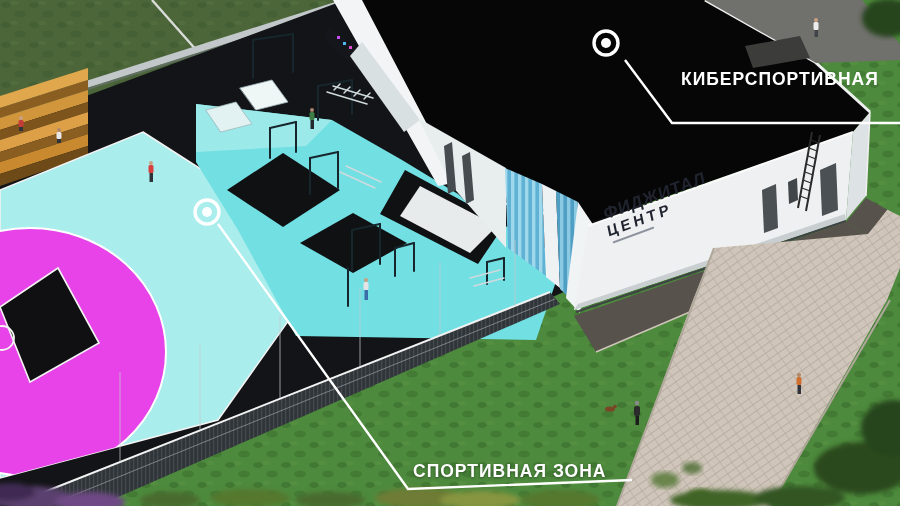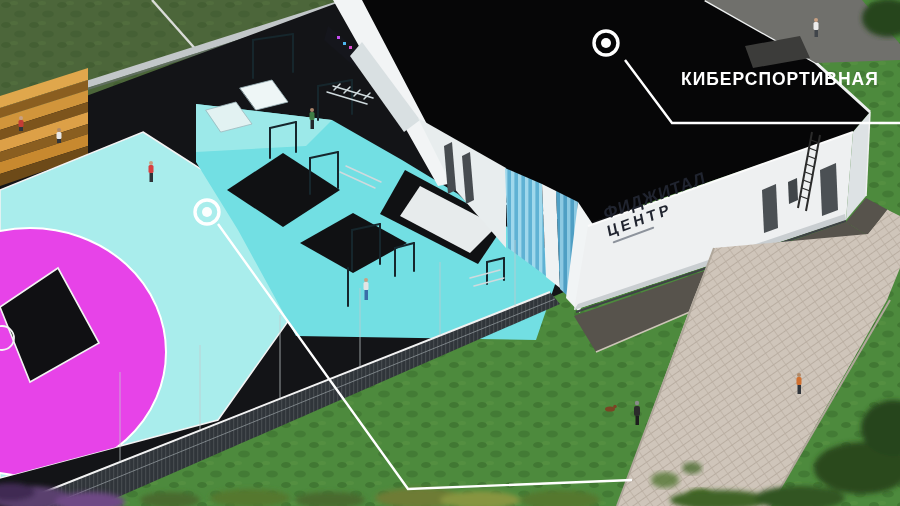--- a/index.html
+++ b/index.html
@@ -302,19 +302,22 @@
   </g>
   <g>
     <circle cx="207" cy="212" r="12" fill="none" stroke="#ffffff" stroke-width="3.4"></circle>
     <circle cx="207" cy="212" r="5" fill="#ffffff" opacity="0.95"></circle>
   </g>
 </svg>
 
   <div class="callout callout-cyber">
     <div>КИБЕРСПОРТИВНАЯ</div>
   </div>
+  <div class="callout callout-sport">
+    <span>СПОРТИВНАЯ ЗОНА</span>
+  </div>
 
   <div class="building-sign">
     <div class="bs1">ФИДЖИТАЛ</div>
     <div class="bs2">ЦЕНТР</div>
     <div class="bs-sub"></div>
   </div>
 </div>
 
 </body></html>

